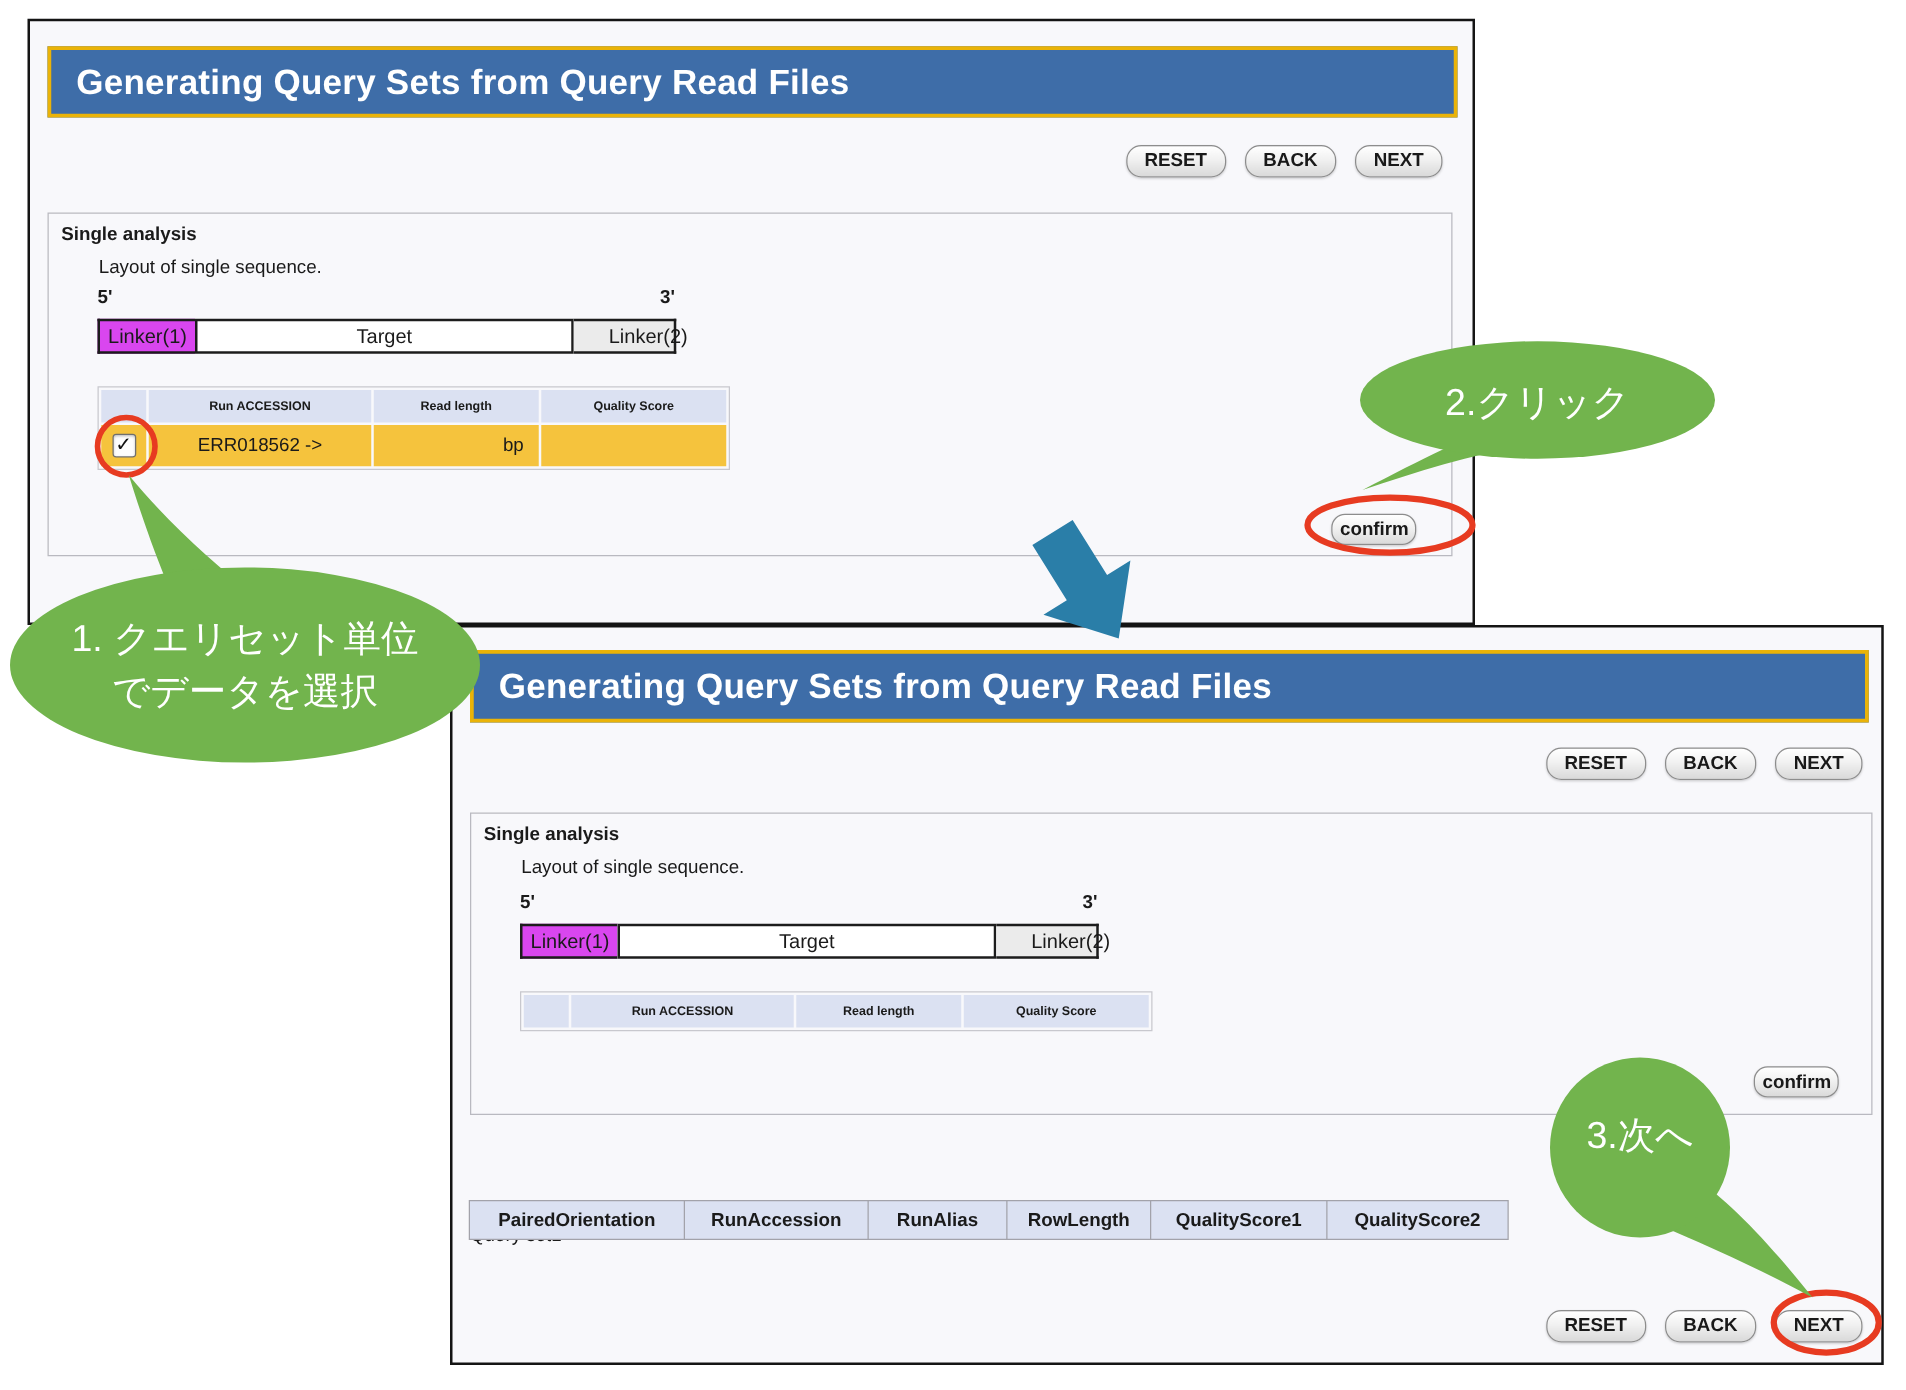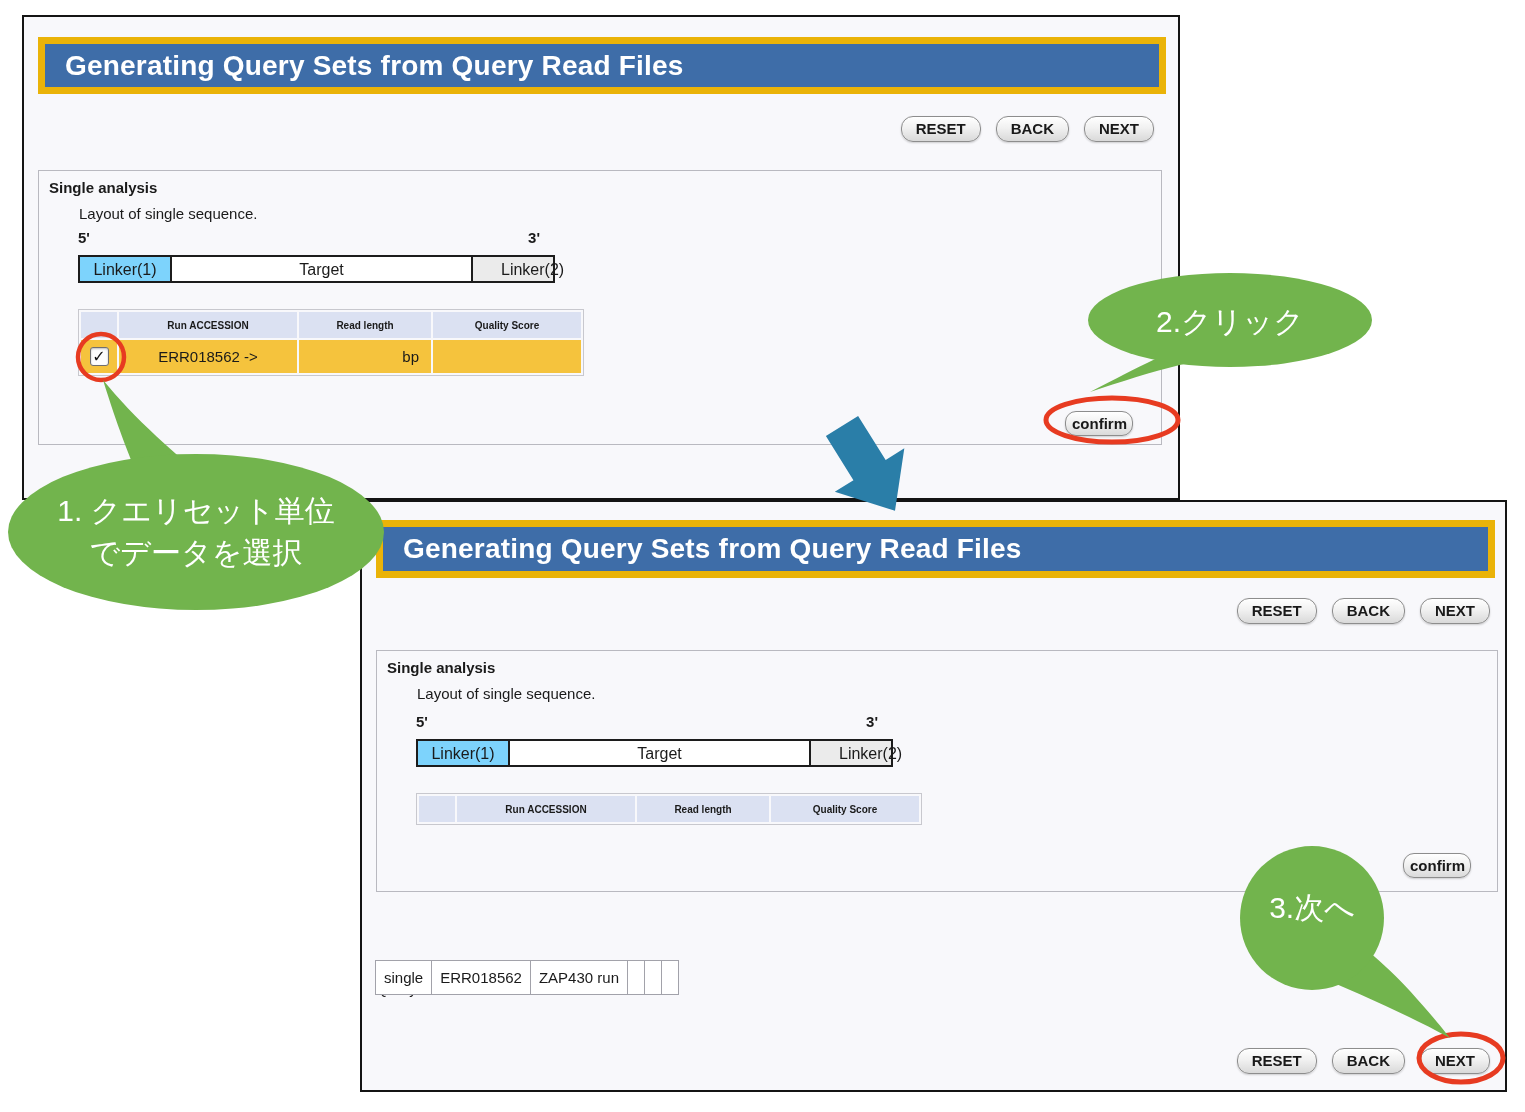--- a/index.html
+++ b/index.html
@@ -10,21 +10,21 @@
     color:#1a1a1a;
   }
   .window{
     position:absolute;background:#f8f8fb;border:2px solid #141414;
     box-sizing:border-box;
   }
   #win1{left:22px;top:15px;width:1158px;height:485px;}
   #win2{left:360px;top:500px;width:1147px;height:592px;}
 
   .titlebar{
-    position:absolute;background:#3e6da8;border:7px solid #eab308;
+    position:absolute;background:#3e6da8;border:3px solid #eab308;
     color:#ffffff;font-weight:bold;font-size:28px;letter-spacing:.2px;
     display:flex;align-items:center;padding-left:20px;box-sizing:border-box;
   }
   #win1 .titlebar{left:14px;top:20px;width:1128px;height:57px;}
   #win2 .titlebar{left:14px;top:18px;width:1119px;height:58px;}
 
   .btnrow{position:absolute;display:flex;gap:15px;}
   #win1 .btnrow{top:99px;right:24px;}
   #win2 .btnrow-top{top:96px;right:15px;}
   #win2 .btnrow-bottom{top:546px;right:15px;}
@@ -53,21 +53,21 @@
   .sa-sub{position:absolute;left:40px;top:34px;font-size:15px;}
   .prime-row{position:absolute;left:39px;width:462px;display:flex;
     justify-content:space-between;font-weight:bold;font-size:15px;}
   #win1 .prime-row{top:58px;}
   #win2 .prime-row{top:62px;}
   .linker{position:absolute;left:39px;display:flex;}
   #win1 .linker{top:84px;}
   #win2 .linker{top:88px;}
   .linker div{border:2px solid #1c1c1c;height:28px;line-height:25px;
     font-size:16px;text-align:center;box-sizing:border-box;}
-  .linker .l1{width:92px;background:#7dd3fc;border-right:none;}
+  .linker .l1{width:78px;background:#d946ef;border-right:none;}
   .linker .tg{width:303px;background:#ffffff;}
   .linker .l2{width:82px;background:#ebebeb;border-left:none;padding-left:28px;}
 
   table.runtable{
     position:absolute;left:39px;border-collapse:separate;border-spacing:2px;
     border:1px solid #c8c8ce;
   }
   #win1 .runtable{top:138px;}
   #win2 .runtable{top:142px;}
   .runtable th{background:#dbe1f2;font-size:10px;font-weight:bold;height:26px;padding:0 10px;}
@@ -192,27 +192,27 @@
     <button class="confirm-btn">confirm</button>
   </div>
 
   <div class="qs-label">
     <div>QUERY SET</div>
     <div>Query set1</div>
   </div>
 
   <table class="querytable">
     <tbody>
-    <tr>
-      <td>single</td>
-      <td>ERR018562</td>
-      <td>ZAP430 run</td>
-      <td></td>
-      <td></td>
-      <td></td>
+        <tr>
+      <th class="q0">PairedOrientation</th>
+      <th class="q1">RunAccession</th>
+      <th class="q2">RunAlias</th>
+      <th class="q3">RowLength</th>
+      <th class="q4">QualityScore1</th>
+      <th class="q5">QualityScore2</th>
     </tr>
   </tbody>
     </table>
 
   <div class="btnrow btnrow-bottom">
     <button class="sysbtn">RESET</button>
     <button class="sysbtn">BACK</button>
     <button class="sysbtn">NEXT</button>
   </div>
 </div>

